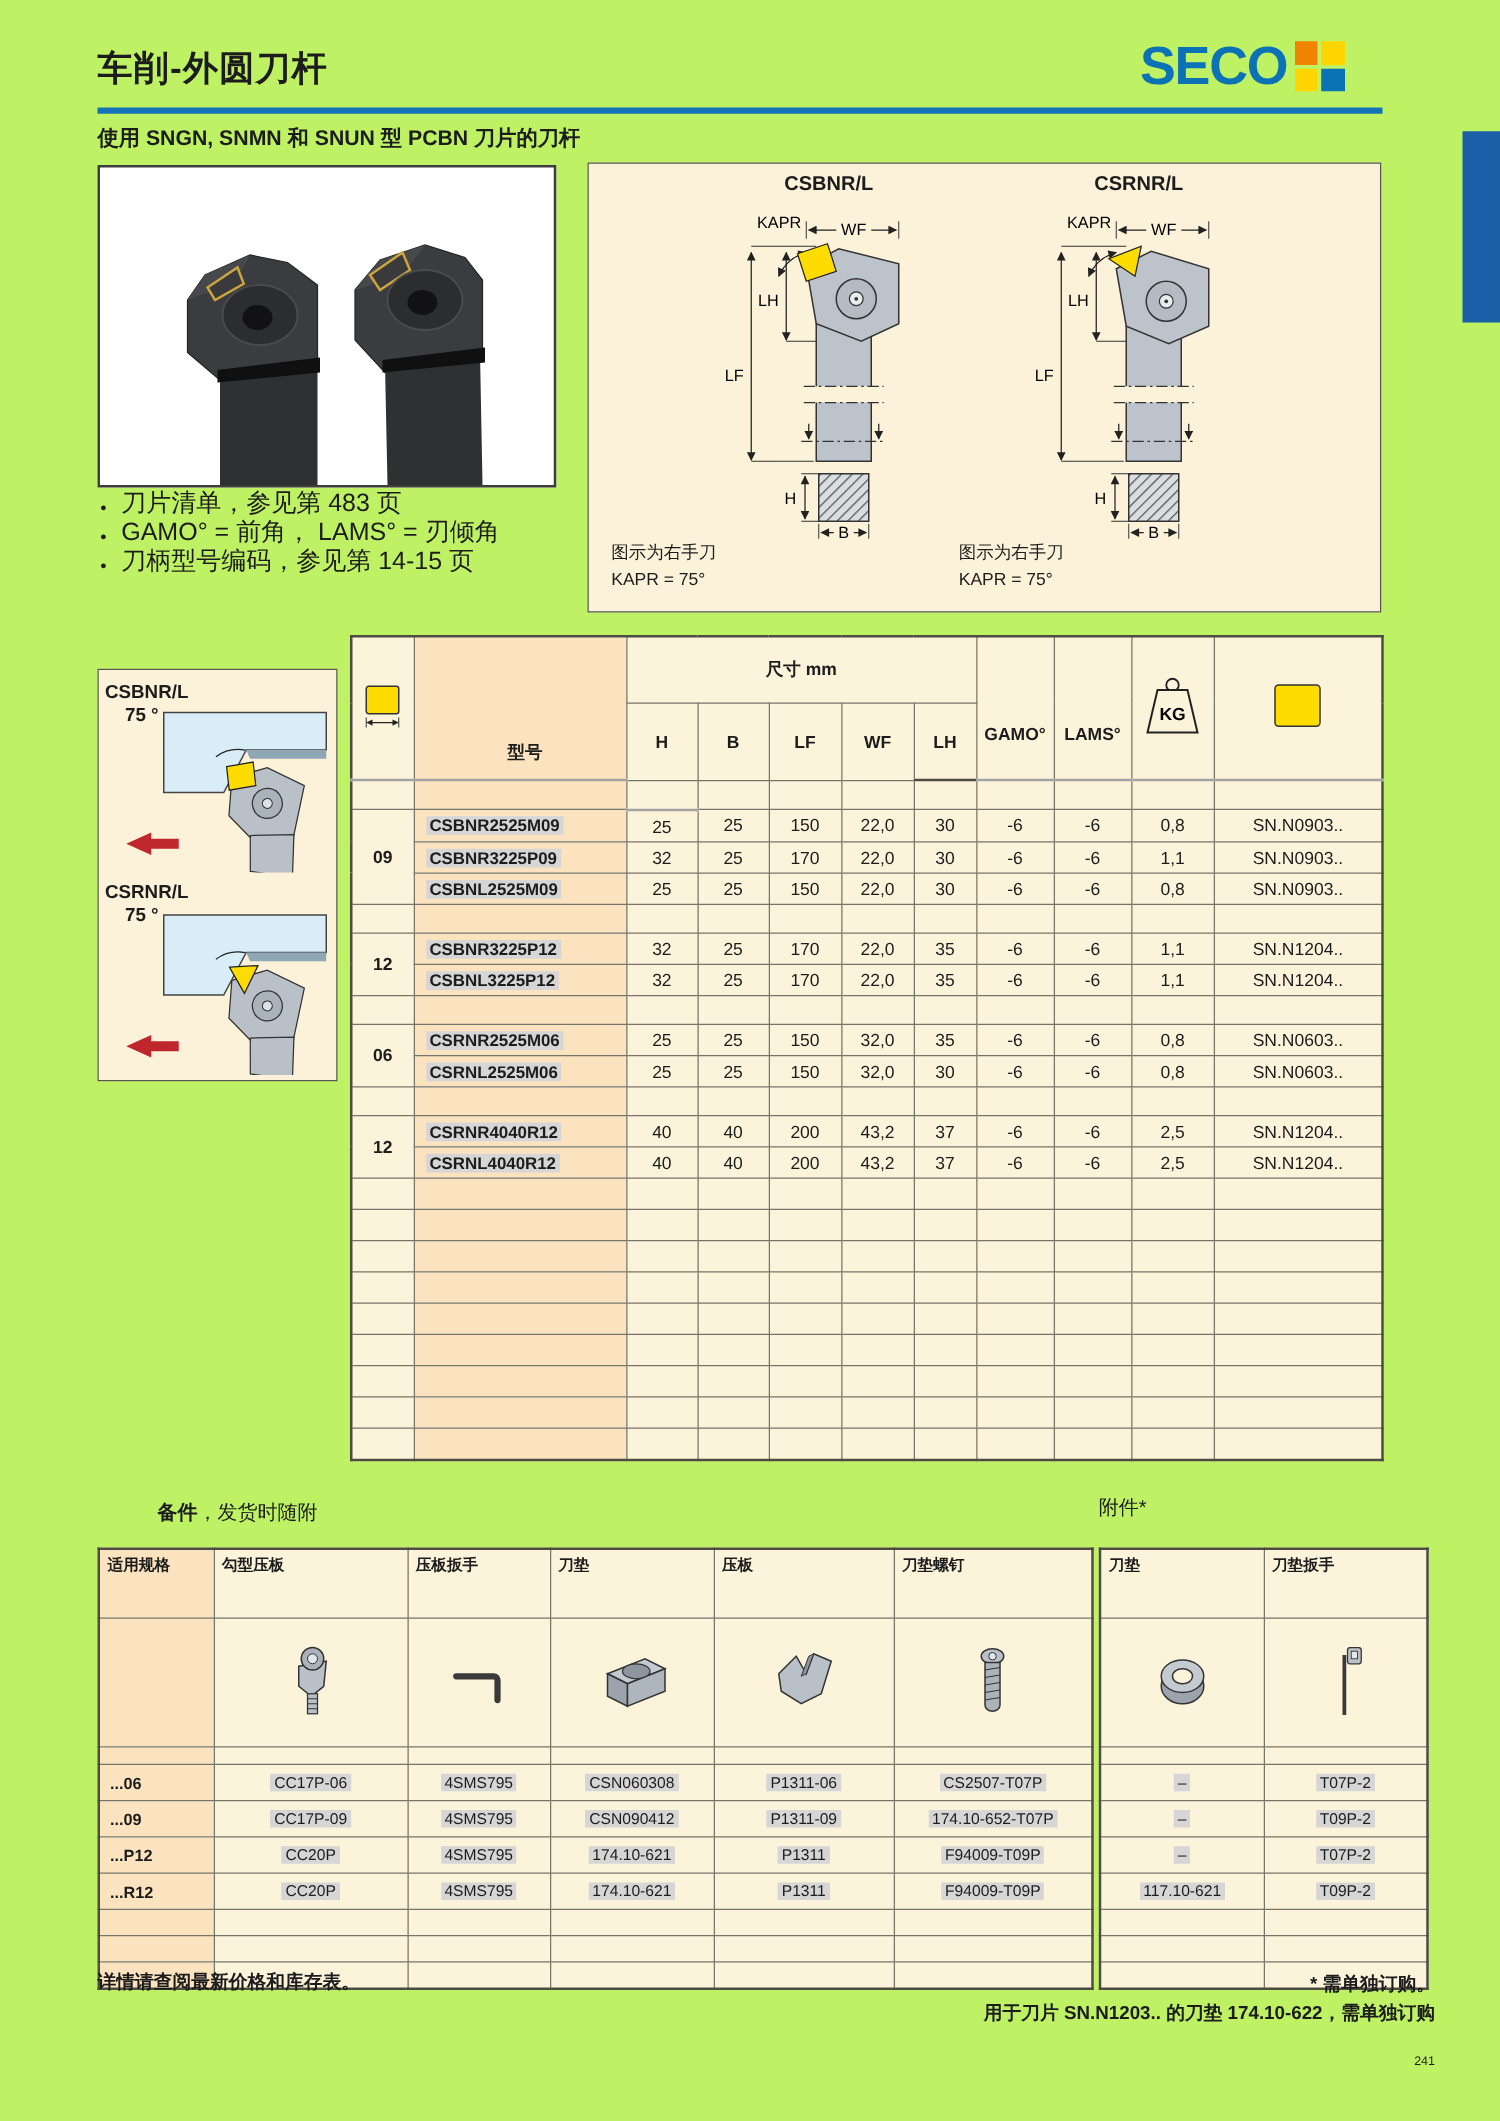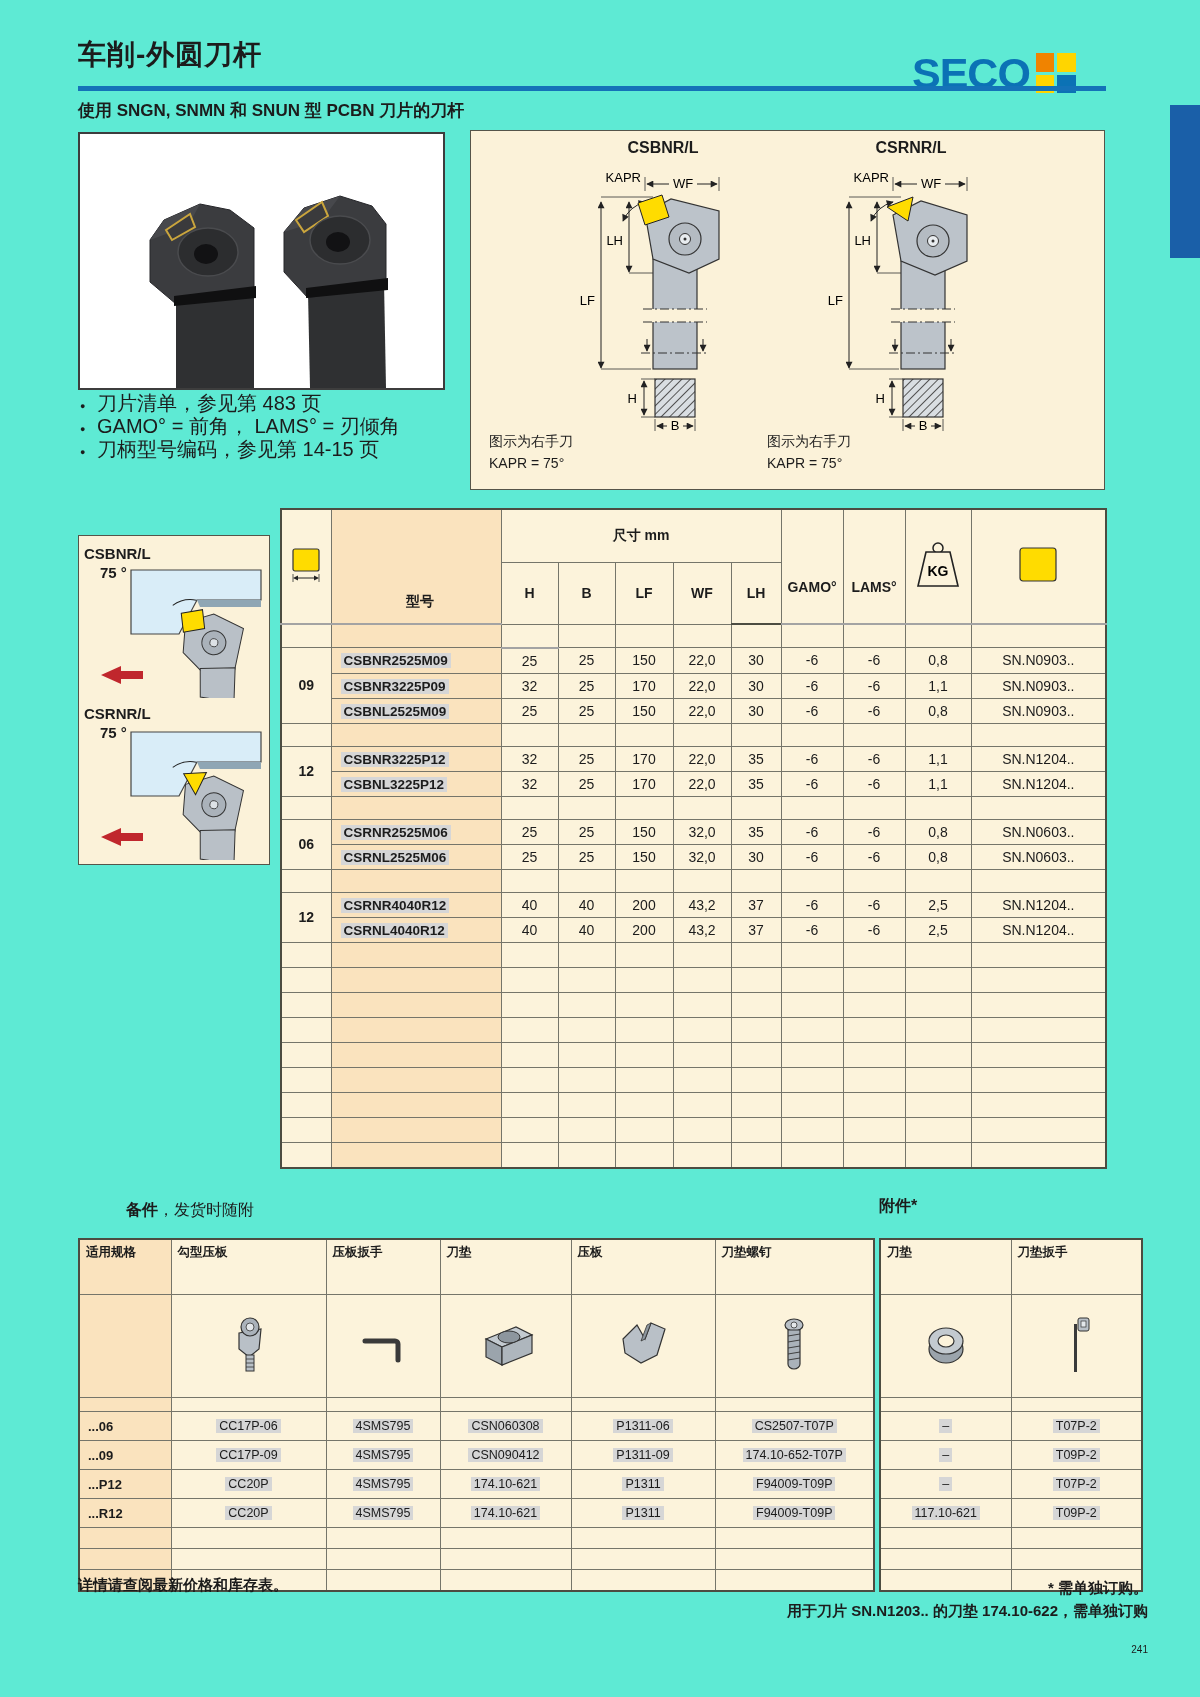--- a/index.html
+++ b/index.html
@@ -1,21 +1,21 @@
 <!DOCTYPE html>
 <html><head>
 <meta charset="utf-8">
 <style>
   html,body{margin:0;padding:0;background:#e8e8e8;}
-  .page{position:relative;width:1200px;height:1697px;background:#5eead4;margin:0 auto;
+  .page{position:relative;width:1200px;height:1697px;background:#bef264;margin:0 auto;
         font-family:"Liberation Sans",sans-serif;color:#1c1c1c;overflow:hidden;}
   
   .main-title{position:absolute;left:78px;top:36px;font-size:28px;font-weight:bold;letter-spacing:1px;}
   .blue-rule{position:absolute;left:78px;top:86px;width:1028px;height:5px;background:#1472b8;}
-  .logo{position:absolute;left:912px;top:52px;display:flex;align-items:center;gap:6px;}
+  .logo{position:absolute;left:912px;top:32px;display:flex;align-items:center;gap:6px;}
   .logo-text{font-size:43px;font-weight:bold;color:#0b72b5;line-height:42px;letter-spacing:-1px;}
   .logo-mark{width:40px;height:40px;display:grid;grid-template-columns:1fr 1fr;grid-template-rows:1fr 1fr;gap:3px;}
   .logo-mark span{display:block;}
   .lm-tl{background:#f08300;} .lm-tr{background:#ffd500;} .lm-bl{background:#ffd500;} .lm-br{background:#0b72b5;}
   .side-tab{position:absolute;left:1170px;top:105px;width:30px;height:153px;background:#1a5fa8;}
   .subtitle{position:absolute;left:78px;top:99px;font-size:17px;font-weight:bold;}
   
   .photo-box{position:absolute;left:78px;top:132px;width:367px;height:258px;border:2px solid #3d3d3d;background:#fff;box-sizing:border-box;}
   
   .notes{position:absolute;left:80px;top:392px;font-size:20px;line-height:22px;list-style:none;margin:0;padding:0;}
@@ -46,21 +46,21 @@
   .main-table .sep td{height:22px;}
   .main-table .drow td{height:24px;}
   .main-table .fill td{height:24px;}
   .main-table .size-cell{font-weight:bold;}
   .main-table .model-cell{text-align:left;padding-left:9px;}
   .hl{background:#d6d6d6;padding:0 3px;}
   .model-cell .hl{font-weight:bold;font-size:13.5px;}
   
   .spares-title{position:absolute;left:78px;top:1200px;font-size:16px;}
   .spares-title .b{font-weight:bold;margin-left:48px;}
-  .acc-title{position:absolute;left:879px;top:1196px;font-size:16px;font-weight:bold;}
+  .acc-title{position:absolute;left:879px;top:1196px;font-size:16px;font-weight:normal;}
   .bt{border-collapse:collapse;table-layout:fixed;background:#FCF3DB;border:2px solid #4c4c41;position:absolute;top:1238px;}
   .bt td{border:1px solid #75756a;font-size:12.5px;text-align:center;padding:0;overflow:hidden;}
   .bt-left{left:78px;width:795px;}
   .bt-right{left:879px;width:262px;}
   .bt .hdr td{height:50px;vertical-align:top;text-align:left;font-weight:bold;font-size:12.5px;padding:4px 0 0 6px;}
   .bt .icons td{height:102px;}
   .bt .thin td{height:13px;}
   .bt .data td{height:28px;margin-top:10px;}
   .bt .empty td{height:20px;}
   .bt .spec-col{background:#FAE3BE;}

